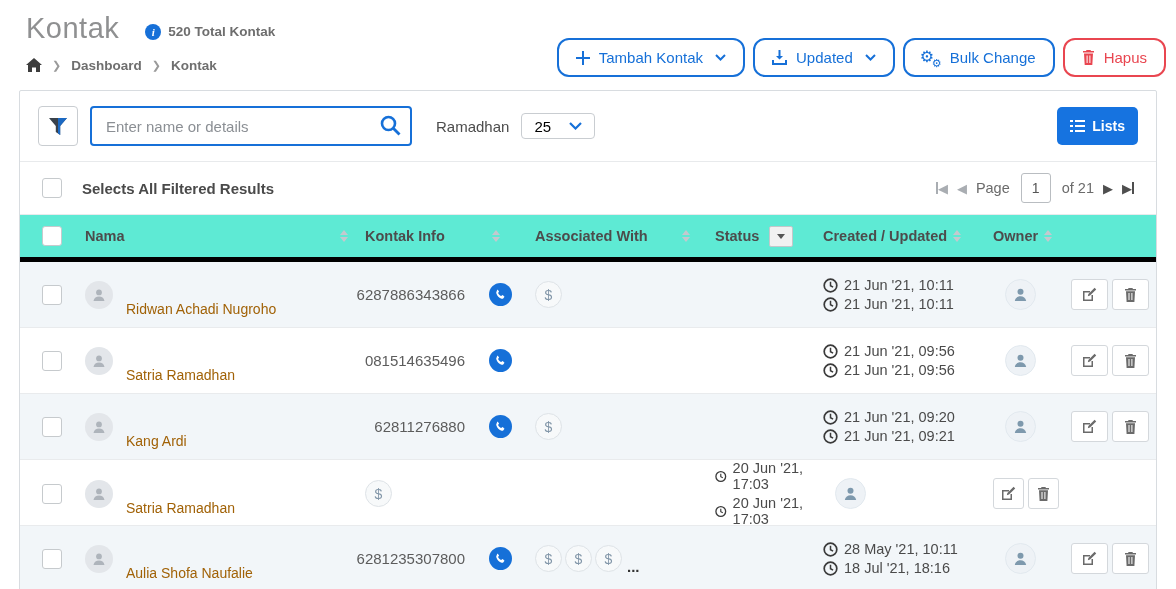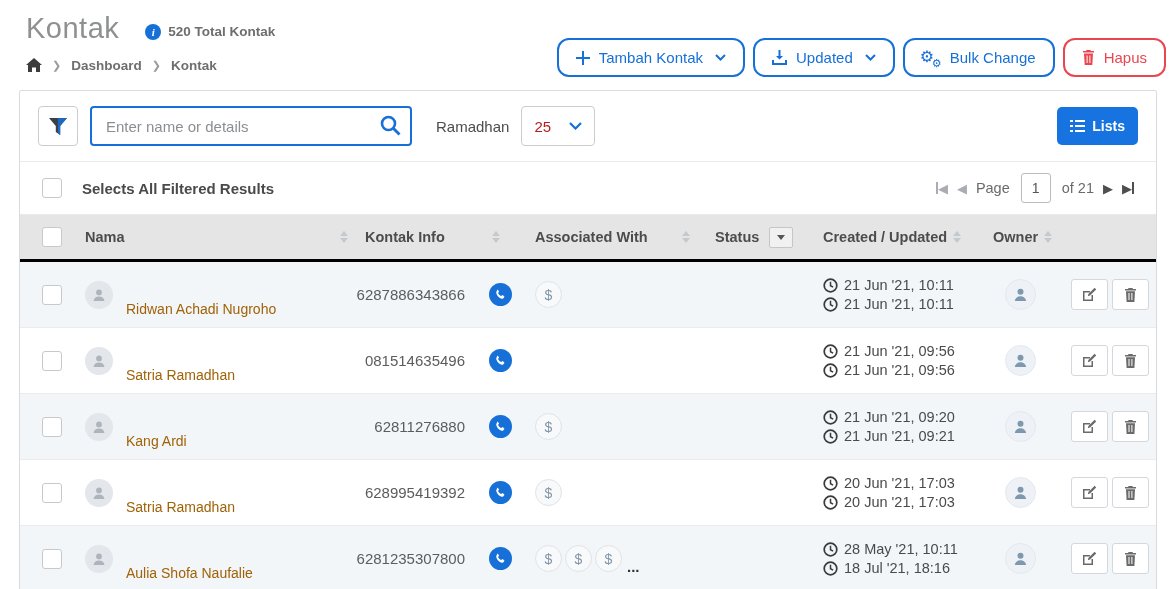--- a/index.html
+++ b/index.html
@@ -37,23 +37,23 @@
     border-bottom:1px solid #e8eaec; }
   .filter-btn { width:40px; height:40px; border:1px solid #c9cdd1; border-radius:4px;
     background:#fff; display:flex; align-items:center; justify-content:center; cursor:pointer; }
   .search-box { position:relative; margin-left:12px; }
   .search-box input { width:322px; height:40px; border:2px solid #1670d8; border-radius:4px;
     padding:0 40px 0 14px; font-size:15px; color:#a21caf; outline:none;
     font-family:"Liberation Sans",sans-serif; }
   .search-box input::placeholder { color:#8b8f94; opacity:1; }
   .search-ic { position:absolute; right:11px; top:9px; cursor:pointer; }
   .show-label { margin-left:24px; font-size:15px; color:#4c4c4c; }
-  .show-select { margin-left:12px; width:74px; height:40px; border:1px solid #c9cdd1;
+  .show-select { margin-left:12px; width:74px; height:26px; border:1px solid #c9cdd1;
     border-radius:4px; display:flex; align-items:center; justify-content:space-between;
-    padding:0 12px; font-size:15px; color:#b91c1c; cursor:pointer; background:#fff; }
+    padding:0 12px; font-size:15px; color:#000000; cursor:pointer; background:#fff; }
   .lists-btn { margin-left:auto; height:38px; padding:0 13px; background:#1673e0;
     border:none; border-radius:5px; color:#fff; font-size:14px; font-weight:bold;
     display:flex; align-items:center; gap:7px; cursor:pointer; }
 
   
   .select-row { display:flex; align-items:center; height:53px; padding:0 22px;
     border-bottom:1px solid #e8eaec; }
   .cbx { width:20px; height:20px; border:1px solid #c6cacd; border-radius:3px;
     background:#fff; appearance:none; -webkit-appearance:none; cursor:pointer; }
   .select-all-label { margin-left:20px; font-size:15px; font-weight:bold; color:#4a4a4a; }
@@ -61,21 +61,21 @@
     font-size:14.5px; color:#6b6b6b; }
   .pg-ic { font-size:13px; color:#a9adb2; cursor:pointer; line-height:1; display:flex; align-items:center; }
   .pg-ic.active { color:#4e4e4e; }
   .pg-bar { display:inline-block; width:2px; height:12px; background:currentColor; }
   .page-input { width:30px; height:30px; border:1px solid #b9bdc1; border-radius:3px;
     text-align:center; font-size:14px; color:#555; margin:0 2px;
     font-family:"Liberation Sans",sans-serif; }
 
   
   .grid { display:grid; grid-template-columns:46px 294px 170px 180px 108px 170px 78px 1fr; }
-  .thead { height:47px; background:#e5e5e5; border-bottom:3px solid #000000; }
+  .thead { height:47px; background:#5eead4; border-bottom:5px solid #000000; }
   .th { display:flex; align-items:center; font-size:14.5px; font-weight:bold; color:#4c4c4c;
     padding-left:5px; }
   .th.c1 { padding-left:22px; }
   .th.c2 { padding-left:19px; }
   .sort { display:flex; flex-direction:column; gap:2px; cursor:pointer; }
   .sort i { display:block; width:0; height:0; border-left:4px solid transparent;
     border-right:4px solid transparent; }
   .sort .up { border-bottom:5px solid #c4c9ce; }
   .sort .dn { border-top:5px solid #c4c9ce; }
   .ml-auto { margin-left:auto; }
@@ -496,28 +496,20 @@
           </div>
     <div class="td c2">
       <span class="avatar">
         <svg width="14" height="14" viewBox="0 0 14 14">
                 <circle cx="7" cy="4.4" r="2.9" fill="#aeb4bb"></circle>
                 <path d="M1.5 13c.5-3.2 2.8-4.6 5.5-4.6s5 1.4 5.5 4.6H1.5z" fill="#aeb4bb"></path>
               </svg>
       </span>
       <span class="contact-name">Satria Ramadhan</span>
     </div>
-    <div class="td c3">
-      <span class="phone-num">628995419392</span>
-      <span class="phone-ic">
-        <svg width="11" height="11" viewBox="0 0 11 11">
-                <path d="M2.3.5l1.8 1.8-1 1.6c.5 1.3 1.7 2.5 3 3l1.6-1 1.8 1.8-1.3 1.7c-.5.4-1.3.4-2.2 0C3.9 8.6 2.4 7.1 1.6 5 1.2 4.1 1.1 3.3 1.5 2.8L2.3.5z" fill="#fff"></path>
-              </svg>
-      </span>
-    </div>
     <div class="td c4">
             <span class="dollar-badge">$</span>
           </div>
     <div class="td c5"></div>
     <div class="td c6">
       <div class="dates">
         <span class="date-line">
           <svg width="15" height="15" viewBox="0 0 15 15">
                   <circle cx="7.5" cy="7.5" r="6.3" stroke="#3a3a3a" stroke-width="1.7" fill="none"></circle>
                   <path d="M7.5 3.8v3.9l2.6 1.4" stroke="#3a3a3a" stroke-width="1.5" fill="none"></path>

